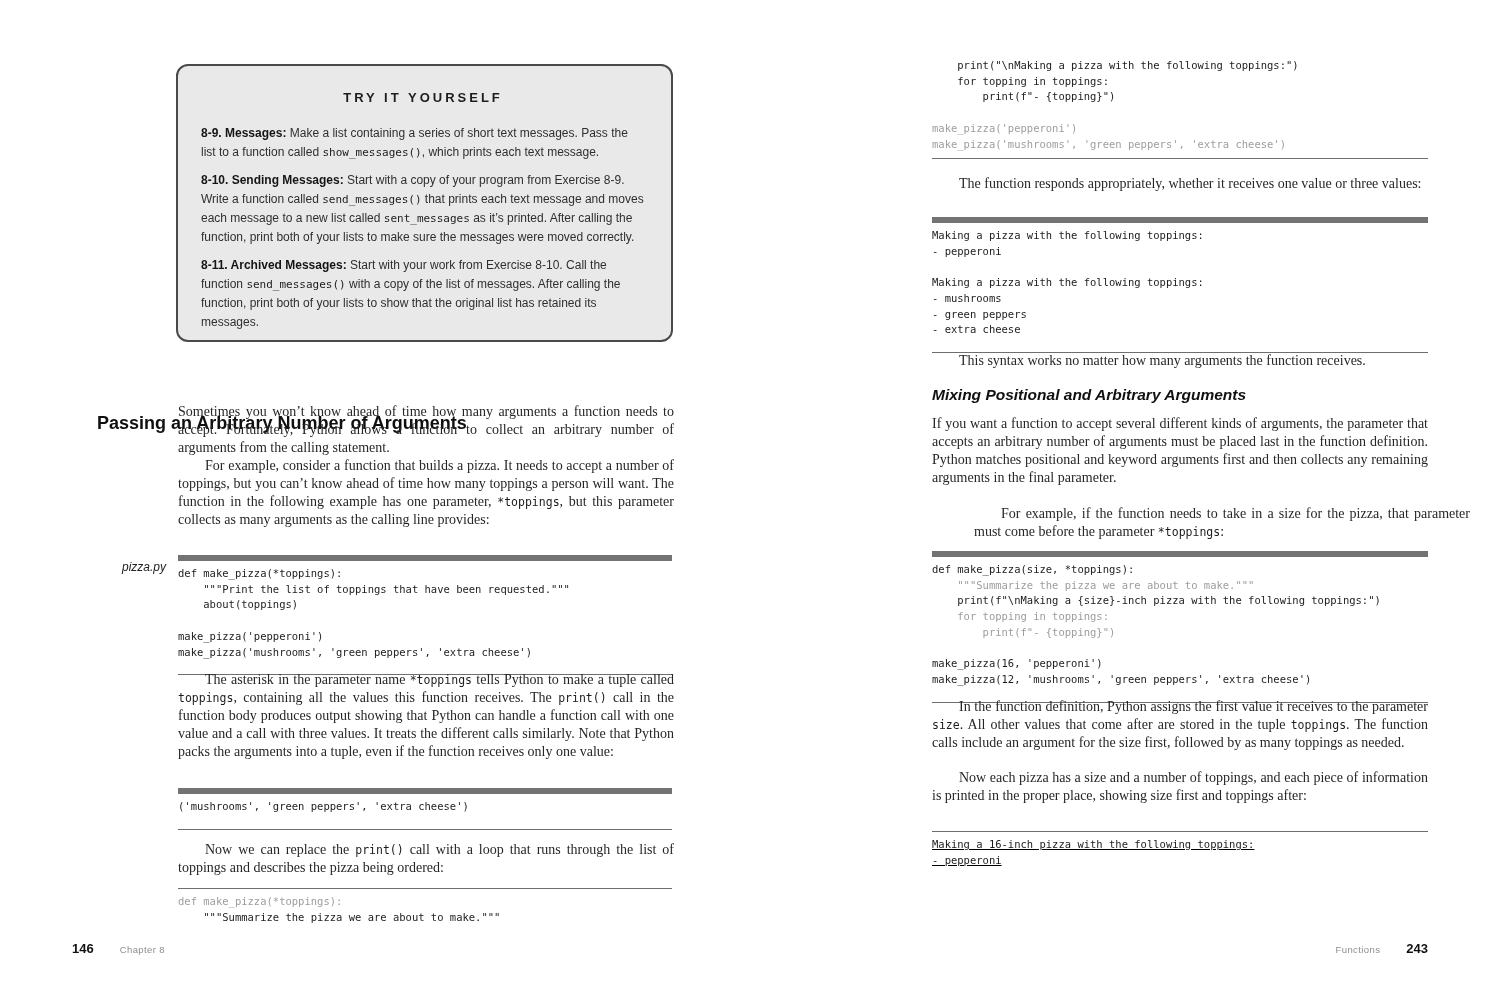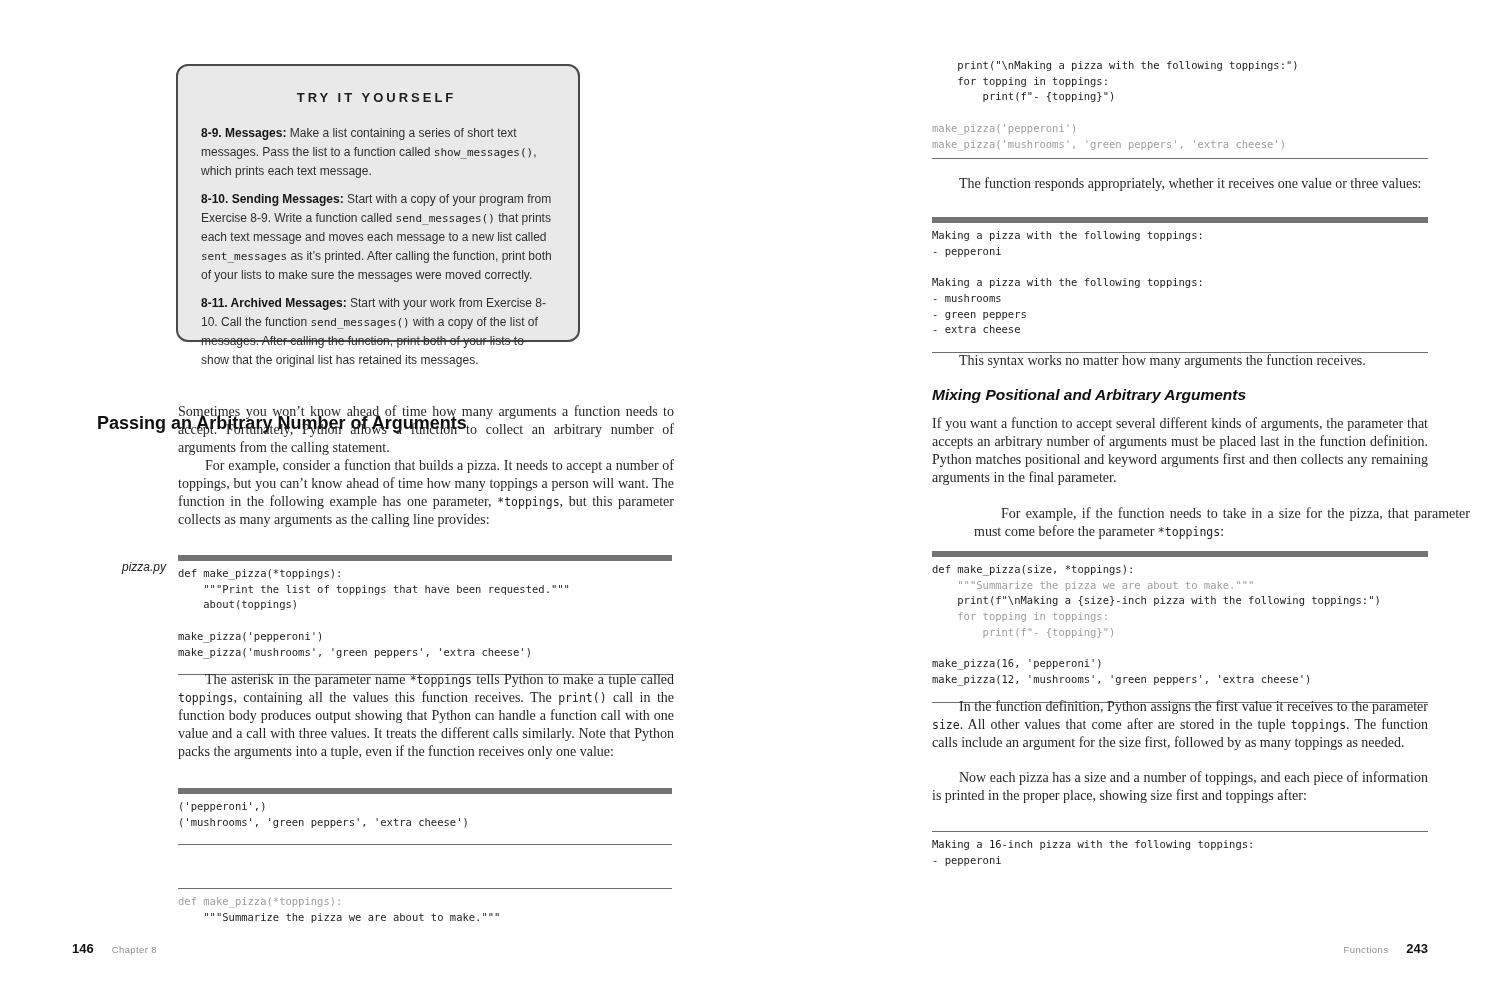--- a/index.html
+++ b/index.html
@@ -7,21 +7,21 @@
   .spread {
     position:relative;
     width:1500px; height:991px;
     background:#ffffff;
     font-family:"Liberation Serif", serif;
     overflow:hidden;
   }
 
   
   .tiy-box {
-    position:absolute; left:176px; top:64px; width:404px; height:278px;
+    position:absolute; left:176px; top:64px; width:497px; height:278px;
     background:#e9e9e9; border:2px solid #4a4a4a; border-radius:12px;
     padding:24px 26px 0 23px;
   }
   .tiy-title {
     text-align:center; font:bold 13px "Liberation Sans", sans-serif;
     letter-spacing:3px; color:#1d1d1d; margin-bottom:19px;
   }
   .tiy-p {
     font:12px/19px "Liberation Sans", sans-serif; color:#2f2f2f;
     margin-bottom:9px;
@@ -74,29 +74,29 @@
   }
   .code-line.muted { color:#9d9d9d; }
 
   .lp-listing1 { left:178px; top:555px; width:494px; }
   .lp-output1  { left:178px; top:788px; width:494px; }
   .lp-listing2 { left:178px; top:888px; width:494px; }
 
   .rp-listing-top { left:932px; top:58px; }
   .rp-output1     { left:932px; top:217px; }
   .rp-listing2    { left:932px; top:551px; }
-  .rp-output2     { left:932px; top:831px; }
+  .rp-output2     { left:932px; top:831px;text-decoration:underline; }
 
   .code-file-label {
     position:absolute; left:97px; top:560px; width:69px;
     text-align:right; font:italic 12px "Liberation Sans", sans-serif; color:#222;
   }
 
   
-  .footer { position:absolute; top:941px; display:flex; align-items:baseline; gap:18px; }
+  .footer { position:absolute; top:941px; display:flex; align-items:baseline; gap:26px; }
   .footer-left  { left:72px; }
   .footer-right { left:1200px; width:228px; justify-content:flex-end; }
   .pgnum  { font:bold 13px "Liberation Sans", sans-serif; color:#111; }
   .pglabel{ font:9.5px "Liberation Sans", sans-serif; color:#8e8e8e; letter-spacing:0.4px; }
 </style>
 </head>
 <body>
 
 <div class="spread">
 
@@ -123,24 +123,24 @@
       <div class="code-line">    """Print the list of toppings that have been requested."""</div>
       <div class="code-line">    about(toppings)</div>
       <div class="code-line">&nbsp;</div>
       <div class="code-line">make_pizza('pepperoni')</div>
       <div class="code-line">make_pizza('mushrooms', 'green peppers', 'extra cheese')</div>
     </div>
 
   <p class="body-para lp-para3 indent"><span>The asterisk in the parameter name </span><span class="icode">*toppings</span><span> tells Python to make a tuple called </span><span class="icode">toppings</span><span>, containing all the values this function receives. The </span><span class="icode">print()</span><span> call in the function body produces output showing that Python can handle a function call with one value and a call with three values. It treats the different calls similarly. Note that Python packs the arguments into a tuple, even if the function receives only one value:</span></p>
 
   <div class="listing rule-both lp-output1">
-      <div class="code-line">('pepperoni',)</div>
       <div class="code-line">('mushrooms', 'green peppers', 'extra cheese')</div>
     </div>
 
+  <p class="body-para lp-para4 indent"><span>Now we can replace the </span><span class="icode">print()</span><span> call with a loop that runs through the list of toppings and describes the pizza being ordered:</span></p>
 
   <div class="listing rule-top lp-listing2">
       <div class="code-line muted">def make_pizza(*toppings):</div>
       <div class="code-line">    """Summarize the pizza we are about to make."""</div>
     </div>
 
   <div class="footer footer-left">
     <span class="pgnum">146</span>
     <span class="pglabel">Chapter 8</span>
   </div>

